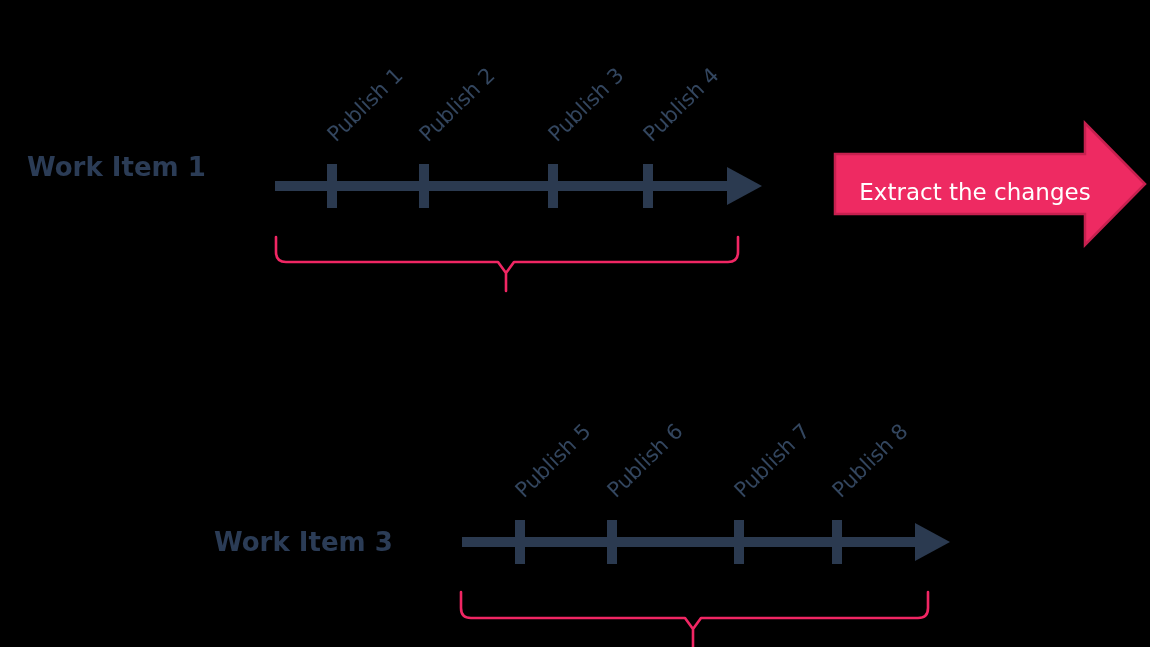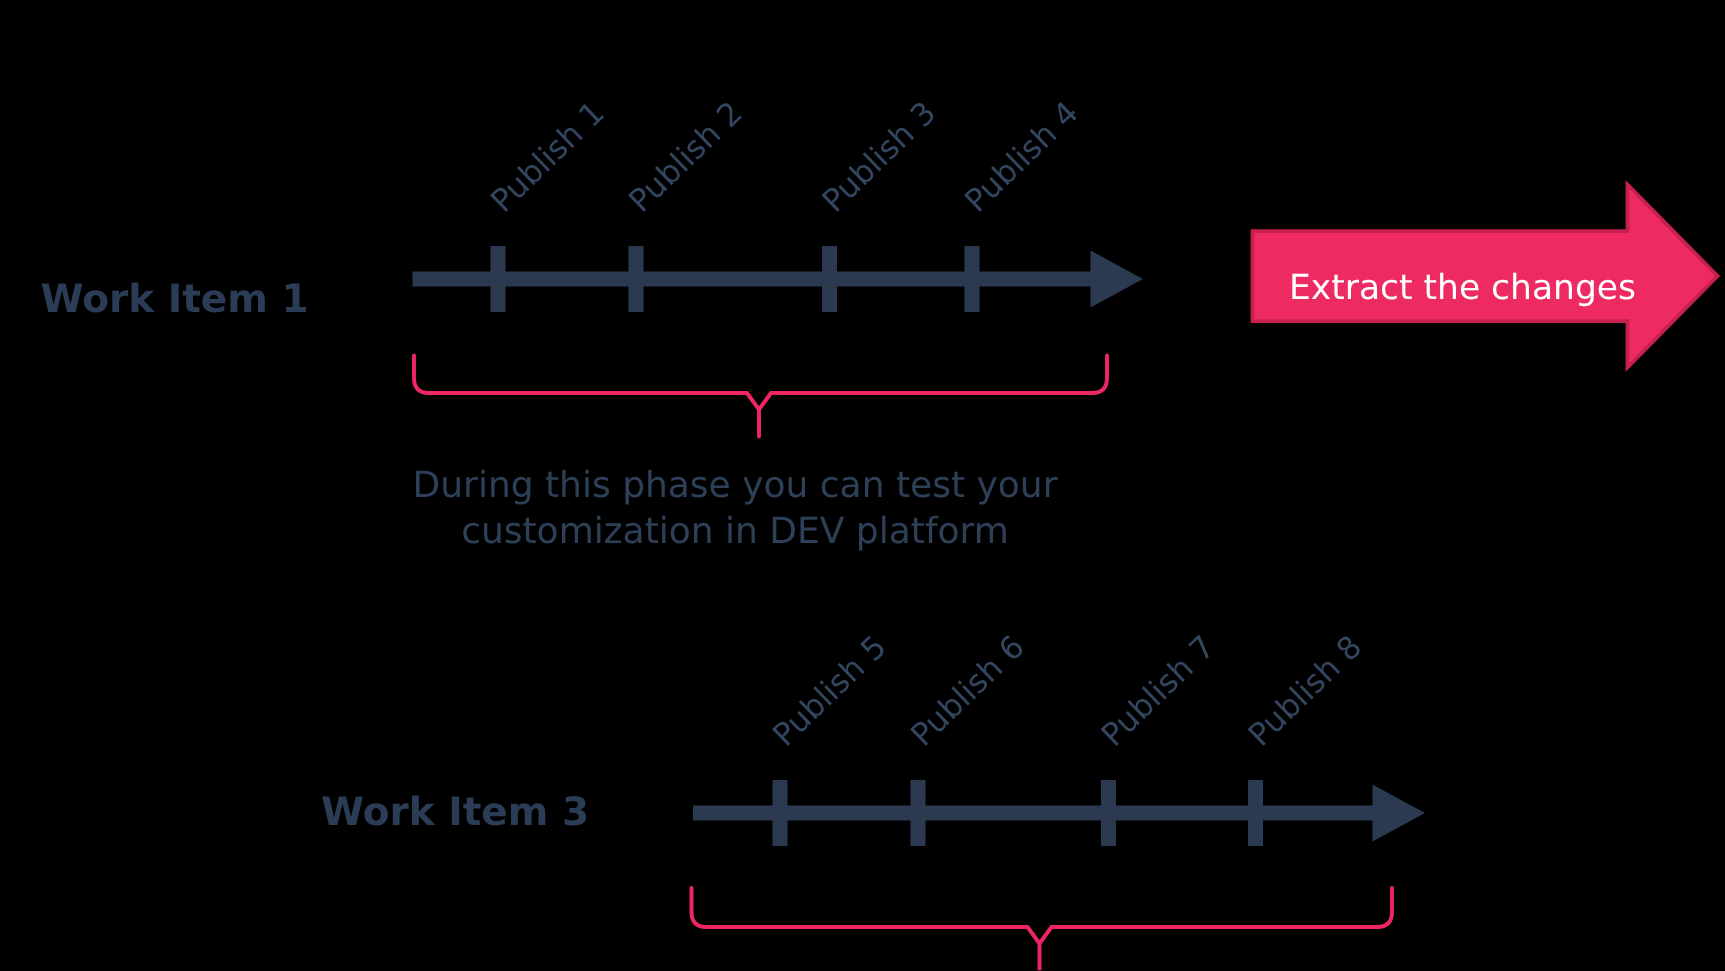--- a/index.html
+++ b/index.html
@@ -69,33 +69,29 @@
       <path class="tick" d="M520,520 V564"></path>
       <path class="tick" d="M612,520 V564"></path>
       <path class="tick" d="M739,520 V564"></path>
       <path class="tick" d="M837,520 V564"></path>
       <polygon class="head" points="915,523 950,542 915,561"></polygon>
     </g>
 
     <path class="brace" d="M461,592 L461,608 Q461,618 471,618 L685,618 L693,629 L701,618 L918,618 Q928,618 928,608 L928,592 M693,629 L693,648"></path>
   </svg>
 
-  <div class="work-label" style="left:27px;top:185px;">Work Item 1</div>
+  <div class="work-label" style="left:27px;top:152px;">Work Item 1</div>
 
   <div class="publish-label" style="left:340px;top:121px;">Publish 1</div>
   <div class="publish-label" style="left:432px;top:121px;">Publish 2</div>
   <div class="publish-label" style="left:561px;top:121px;">Publish 3</div>
   <div class="publish-label" style="left:656px;top:121px;">Publish 4</div>
 
   <div class="extract-label">Extract the changes</div>
 
-  <div class="note">
-    <div>During this phase you can test your</div>
-    <div>customization in DEV platform</div>
-  </div>
 
   <div class="work-label" style="left:214px;top:527px;">Work Item 3</div>
 
   <div class="publish-label" style="left:528px;top:477px;">Publish 5</div>
   <div class="publish-label" style="left:620px;top:477px;">Publish 6</div>
   <div class="publish-label" style="left:747px;top:477px;">Publish 7</div>
   <div class="publish-label" style="left:845px;top:477px;">Publish 8</div>
 
 </div>
 

